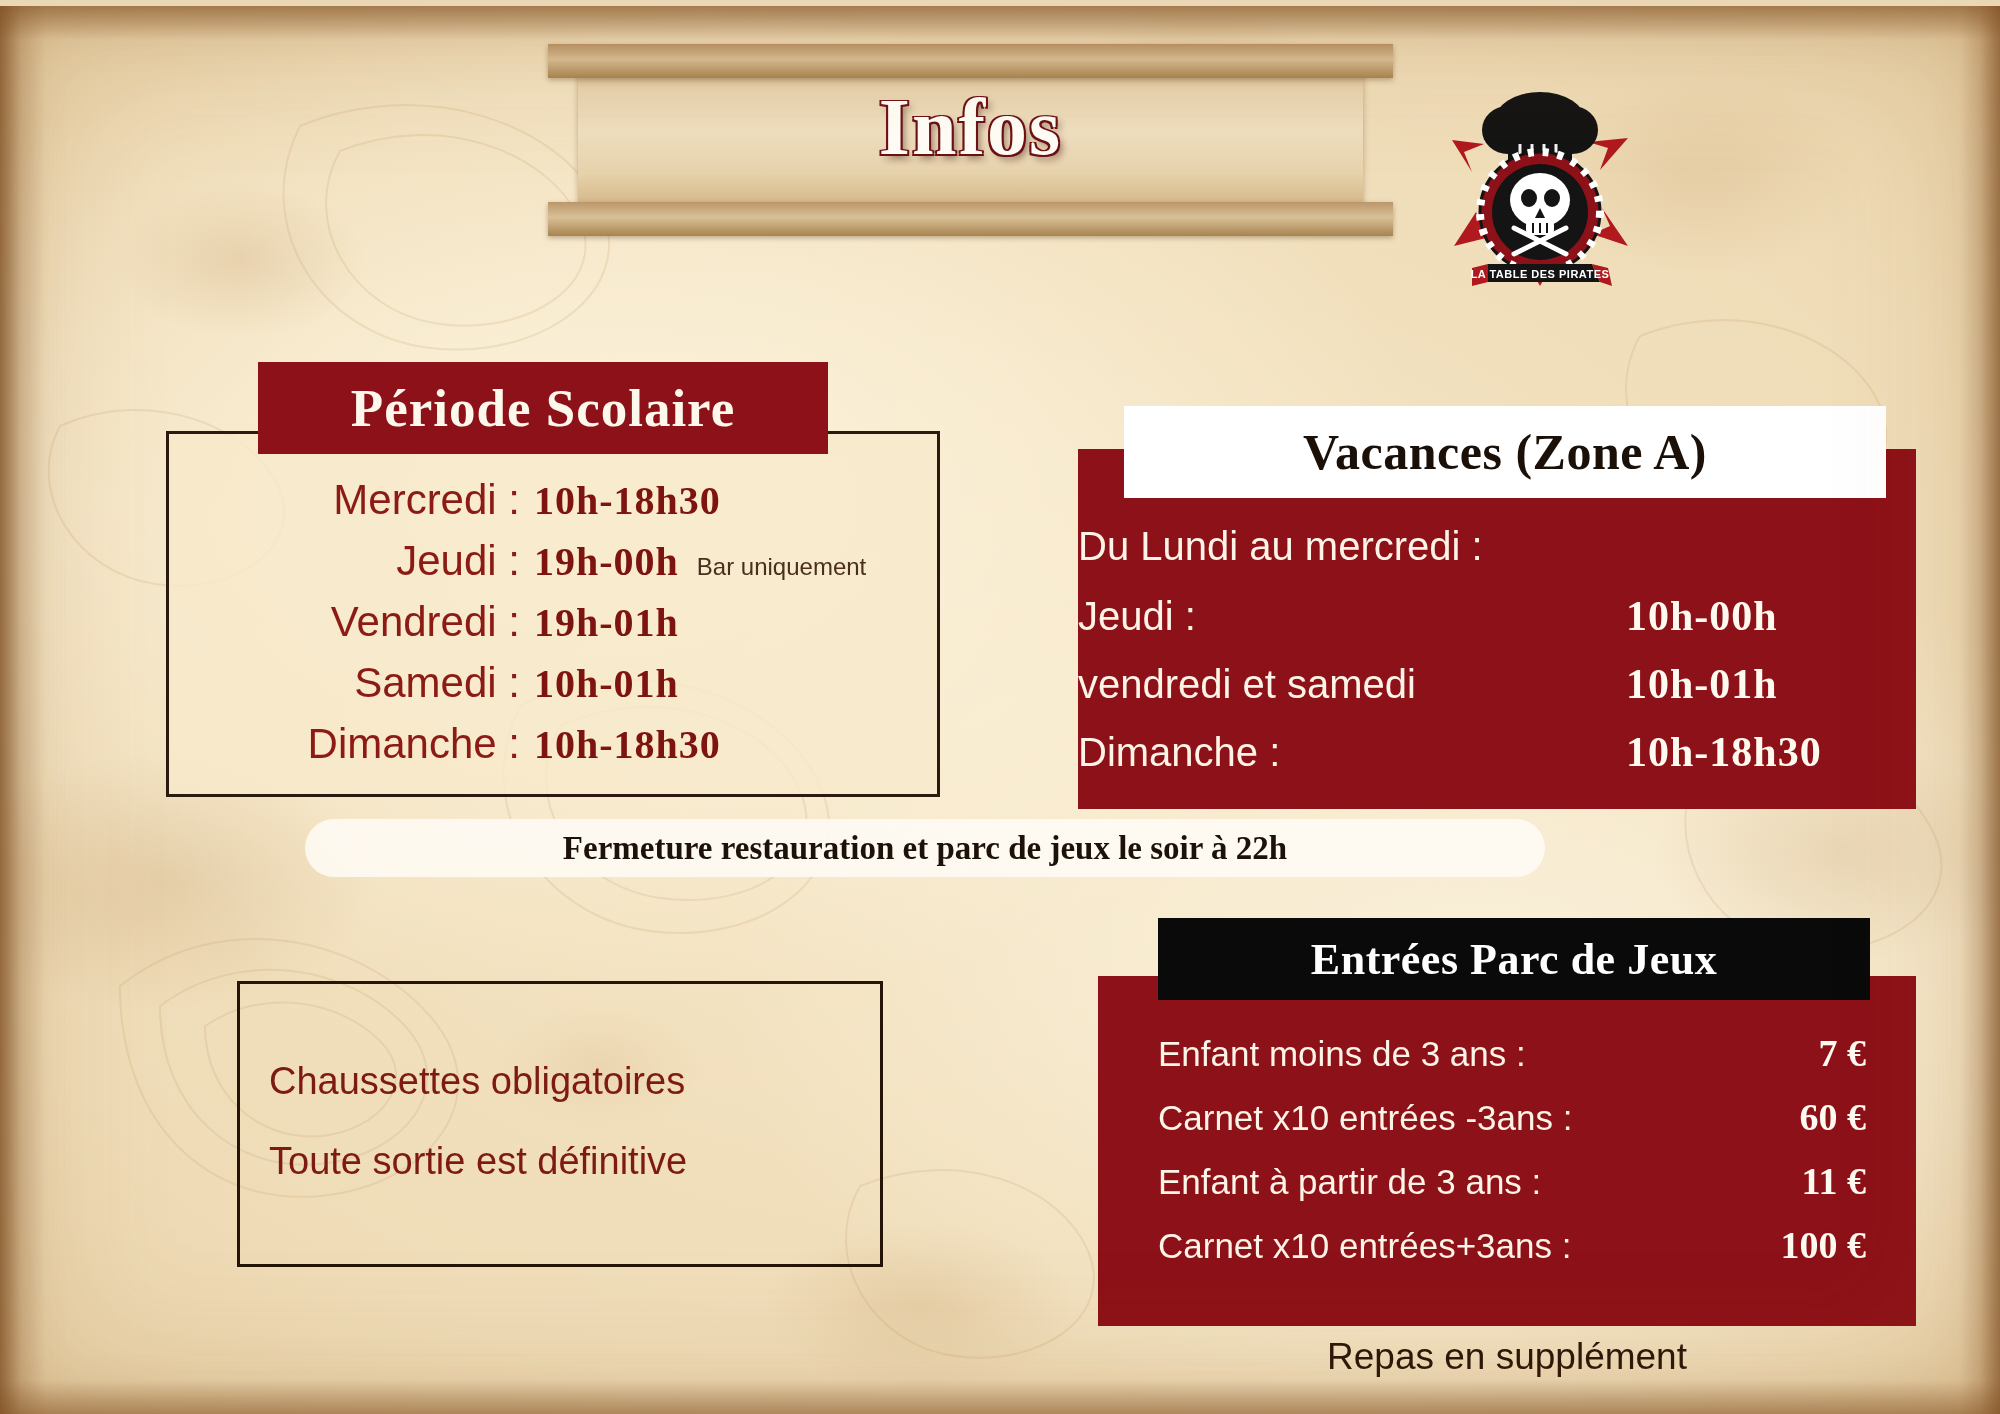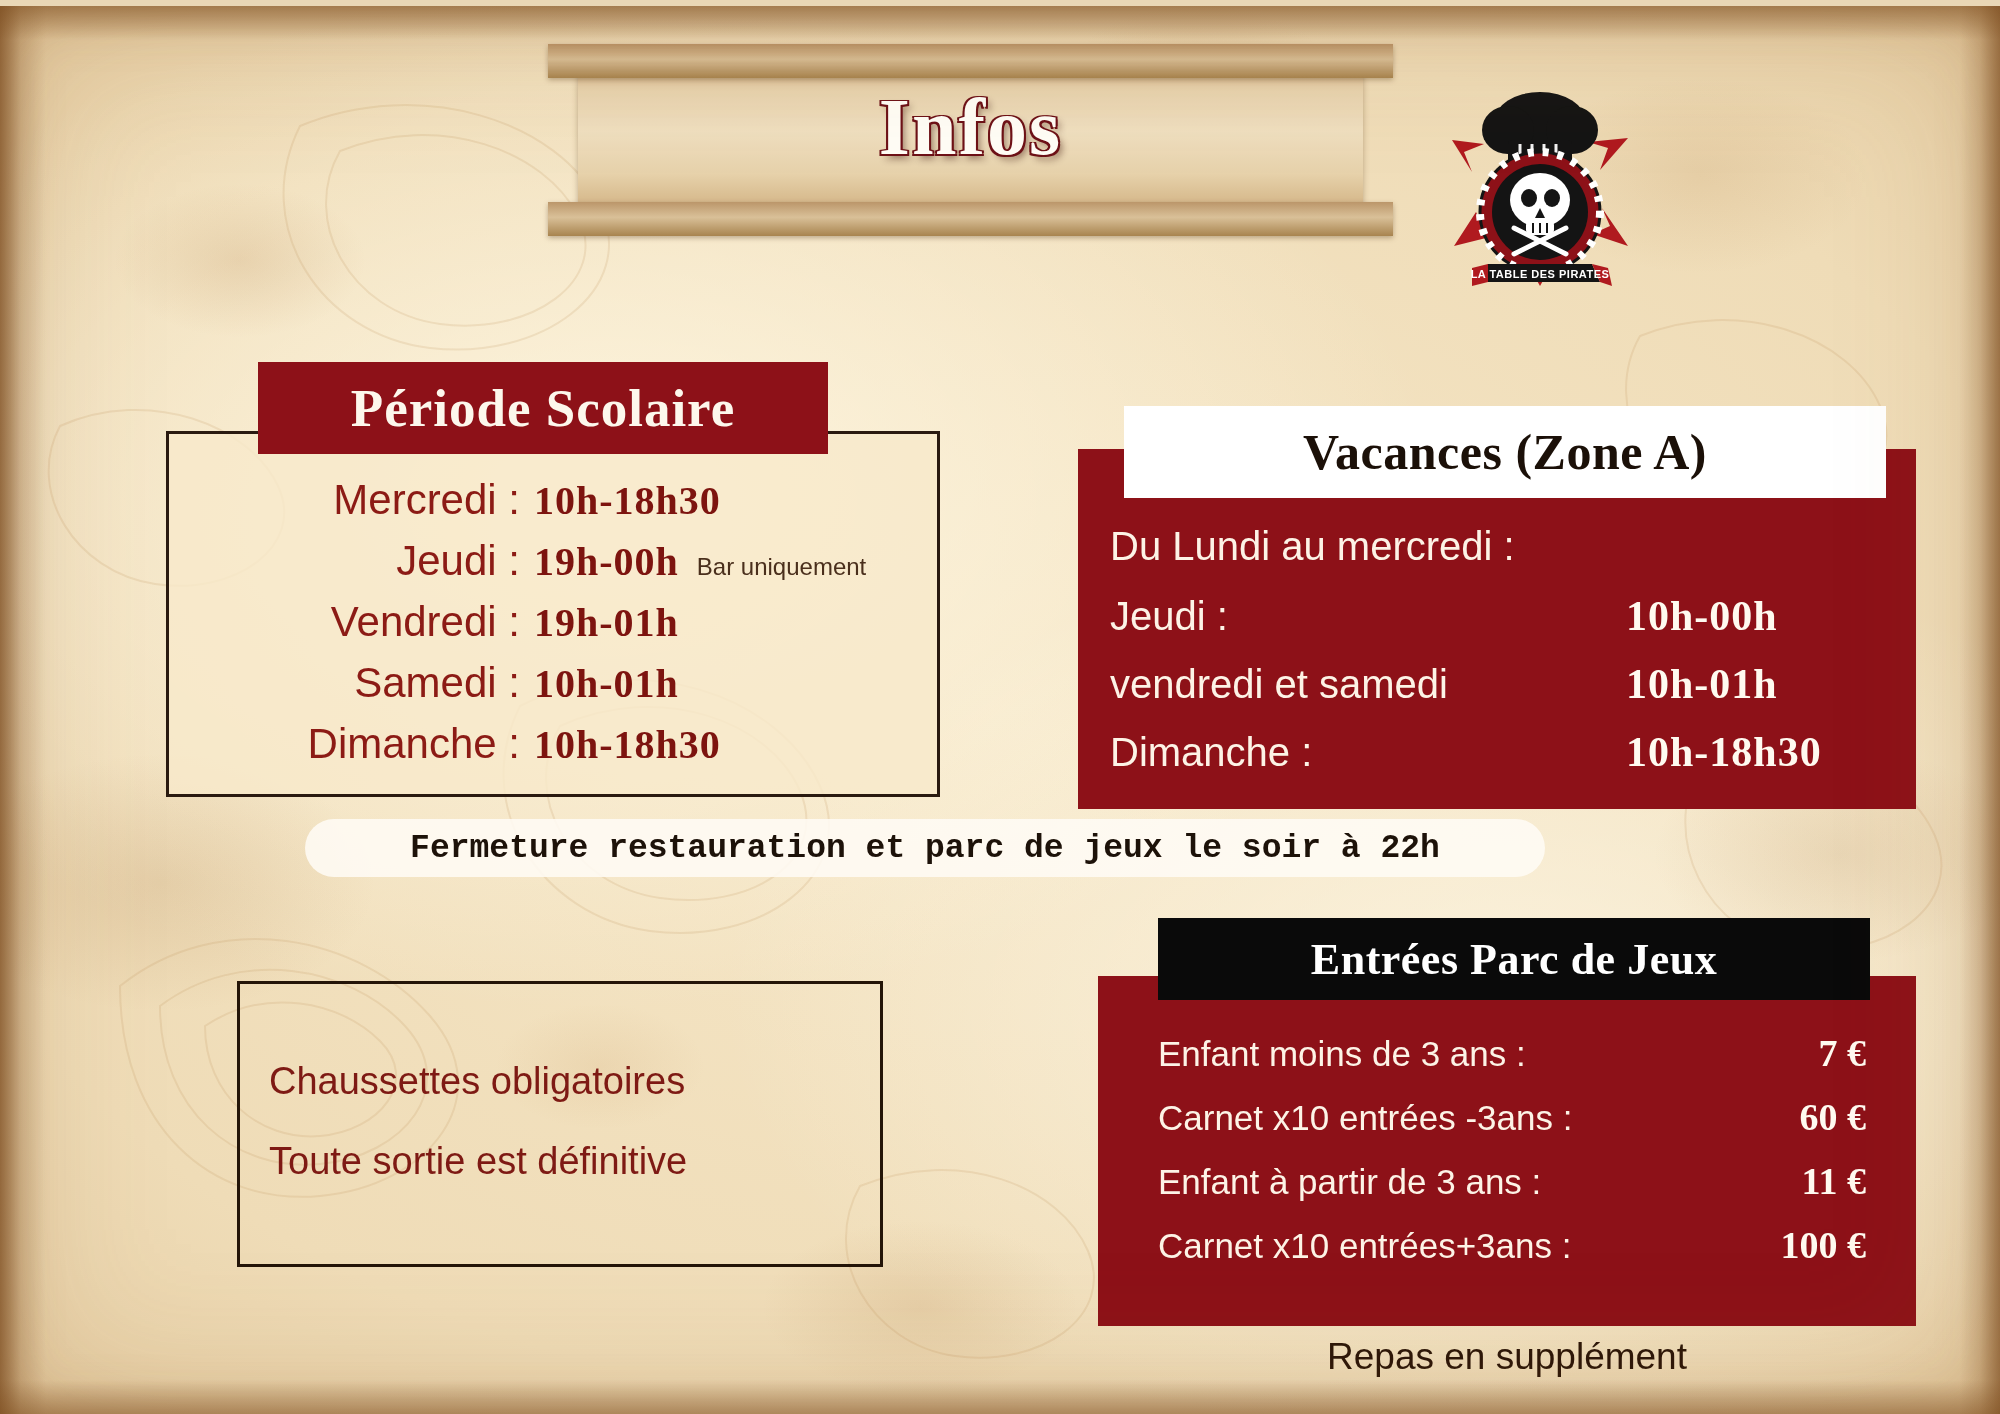--- a/index.html
+++ b/index.html
@@ -226,21 +226,20 @@
   .vac-rows {
     position: absolute;
     left: 1078px;
     top: 518px;
     width: 838px;
   }
   .vac-row {
     display: flex;
     align-items: baseline;
     height: 68px;
-    padding-left: 32px;
   }
   .vac-day {
     flex: 1;
     font-family: "Liberation Sans", sans-serif;
     font-size: 40px;
     color: #fdf3e6;
     white-space: nowrap;
   }
   .vac-time {
     width: 290px;
@@ -259,21 +258,21 @@
     top: 813px;
     width: 1240px;
     height: 58px;
     border-radius: 29px;
     background: rgba(255,252,246,0.86);
     display: flex;
     align-items: center;
     justify-content: center;
   }
   .fermeture span {
-    font-family: Liberation Mono, monospace;
+    font-family: Liberation Serif, serif;
     font-weight: bold;
     font-size: 33px;
     color: #1d1209;
   }
 
   
   .rules-box {
     position: absolute;
     left: 237px;
     top: 975px;

